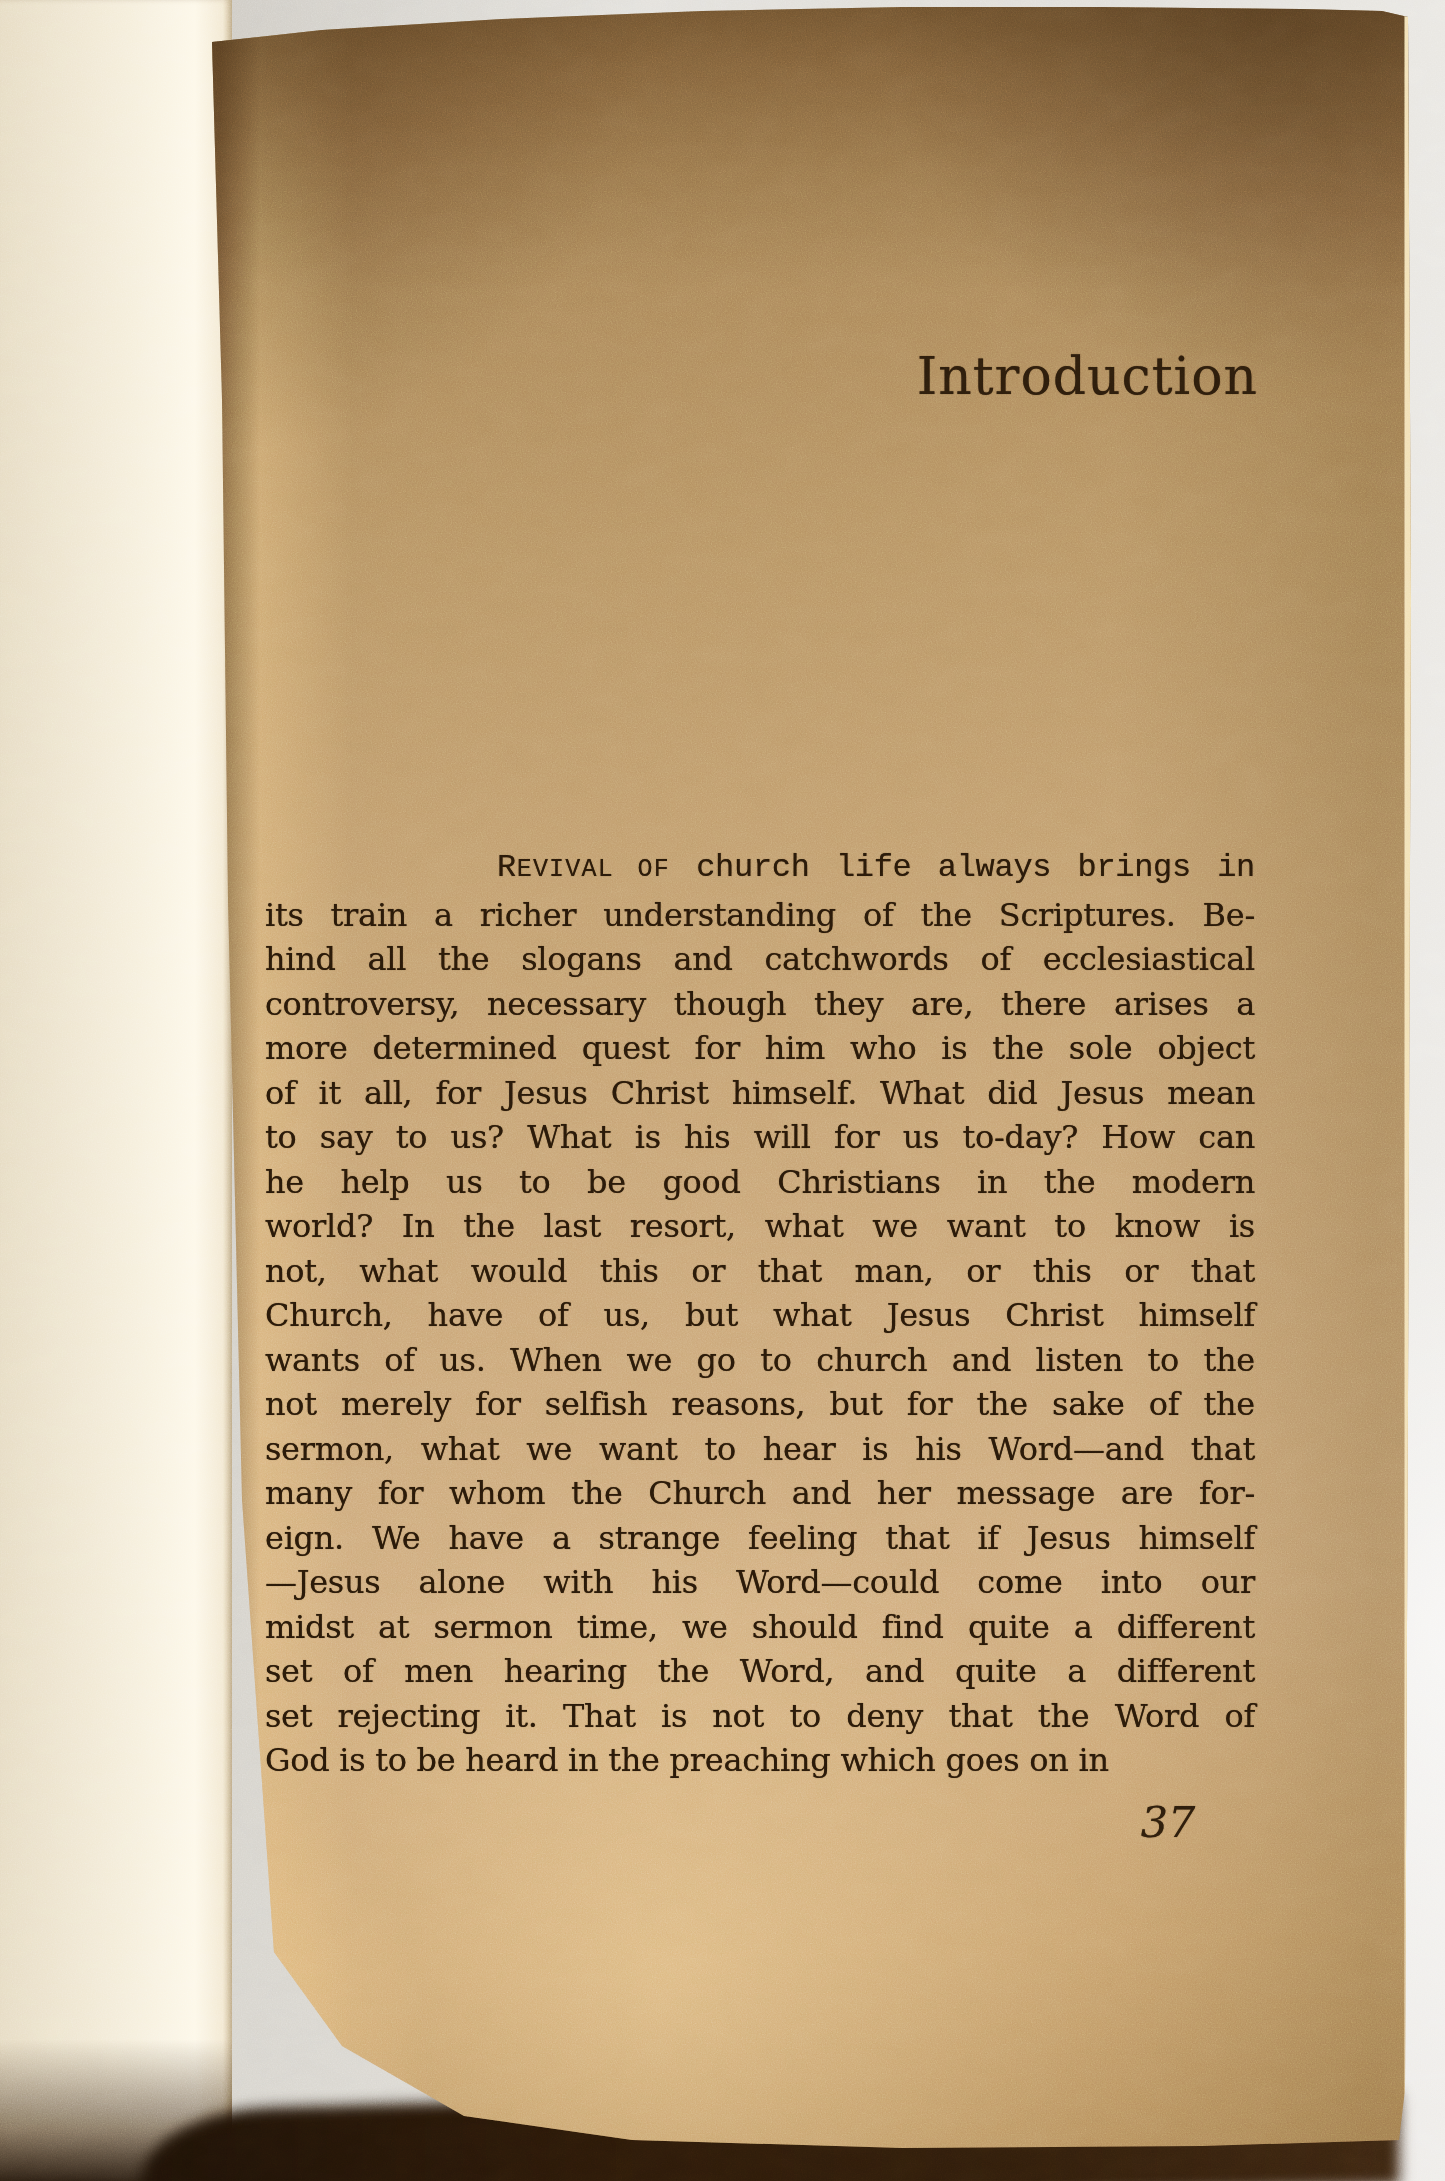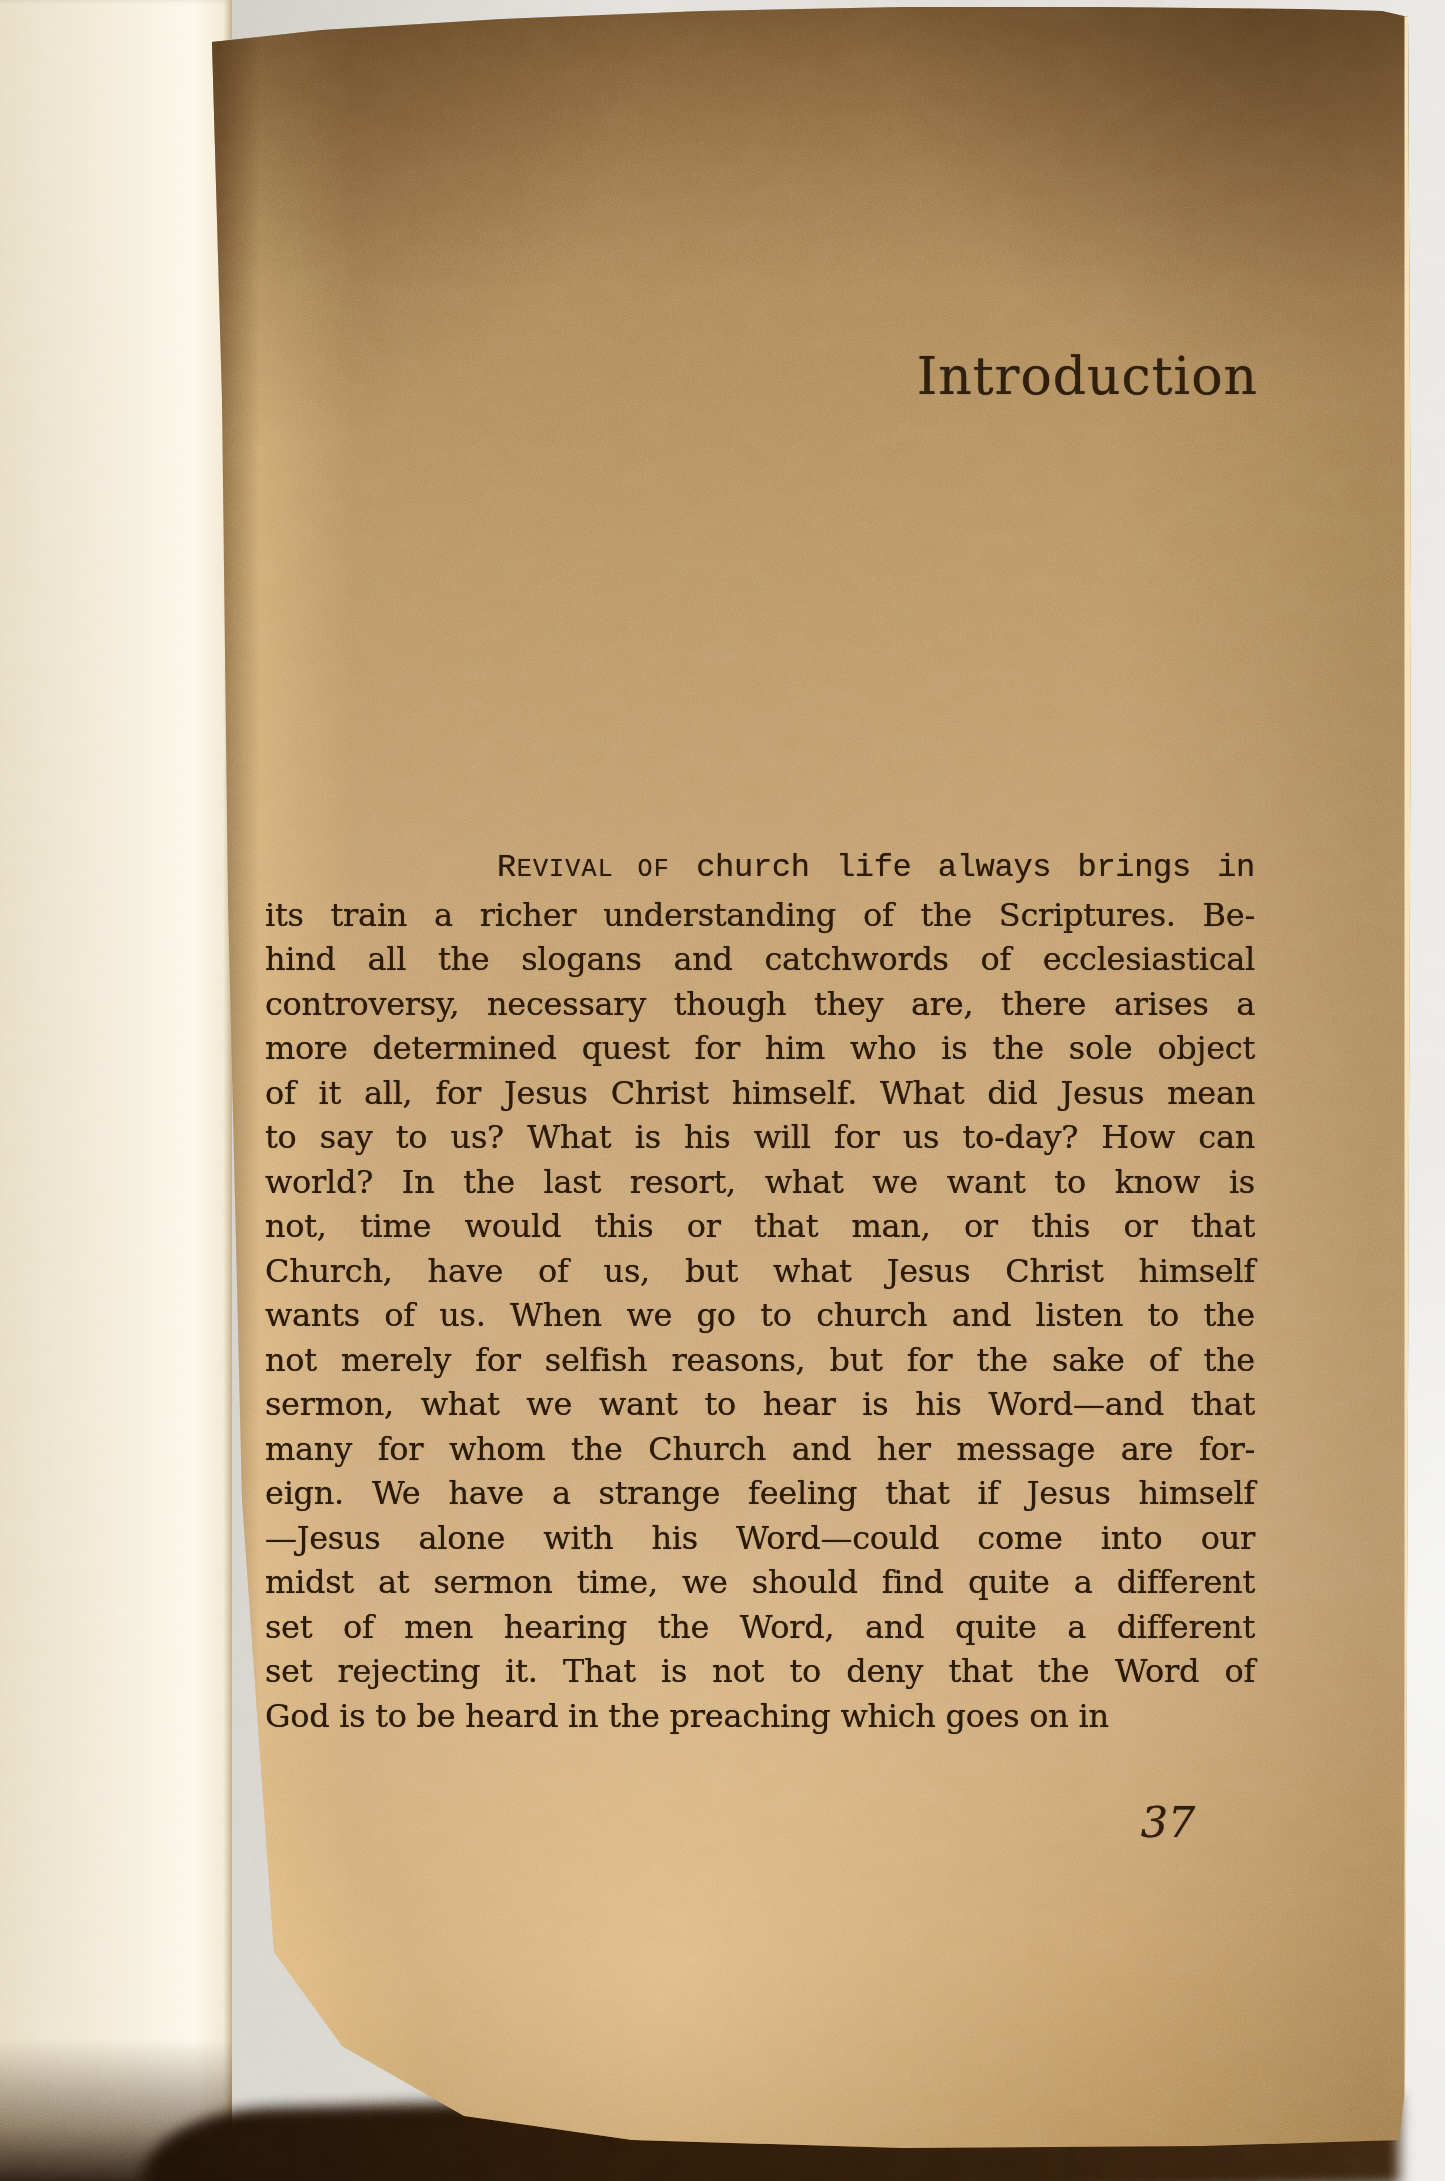--- a/index.html
+++ b/index.html
@@ -107,22 +107,23 @@
 
     <div class="para">
       <div class="line first"><span class="lead">R</span><span class="sc">EVIVAL OF</span><span> church life always brings in</span></div>
       <div>
           <div class="line">its train a richer understanding of the Scriptures. Be-</div>
           <div class="line">hind all the slogans and catchwords of ecclesiastical</div>
           <div class="line">controversy, necessary though they are, there arises a</div>
           <div class="line">more determined quest for him who is the sole object</div>
           <div class="line">of it all, for Jesus Christ himself. What did Jesus mean</div>
           <div class="line">to say to us? What is his will for us to-day? How can</div>
+          <div class="line">he help us to be good Christians in the modern</div>
           <div class="line">world? In the last resort, what we want to know is</div>
-          <div class="line">not, time would this or that man, or this or that</div>
+          <div class="line">not, what would this or that man, or this or that</div>
           <div class="line">Church, have of us, but what Jesus Christ himself</div>
           <div class="line">wants of us. When we go to church and listen to the</div>
           <div class="line">not merely for selfish reasons, but for the sake of the</div>
           <div class="line">sermon, what we want to hear is his Word—and that</div>
           <div class="line">many for whom the Church and her message are for-</div>
           <div class="line">eign. We have a strange feeling that if Jesus himself</div>
           <div class="line">—Jesus alone with his Word—could come into our</div>
           <div class="line">midst at sermon time, we should find quite a different</div>
           <div class="line">set of men hearing the Word, and quite a different</div>
           <div class="line">set rejecting it. That is not to deny that the Word of</div>

